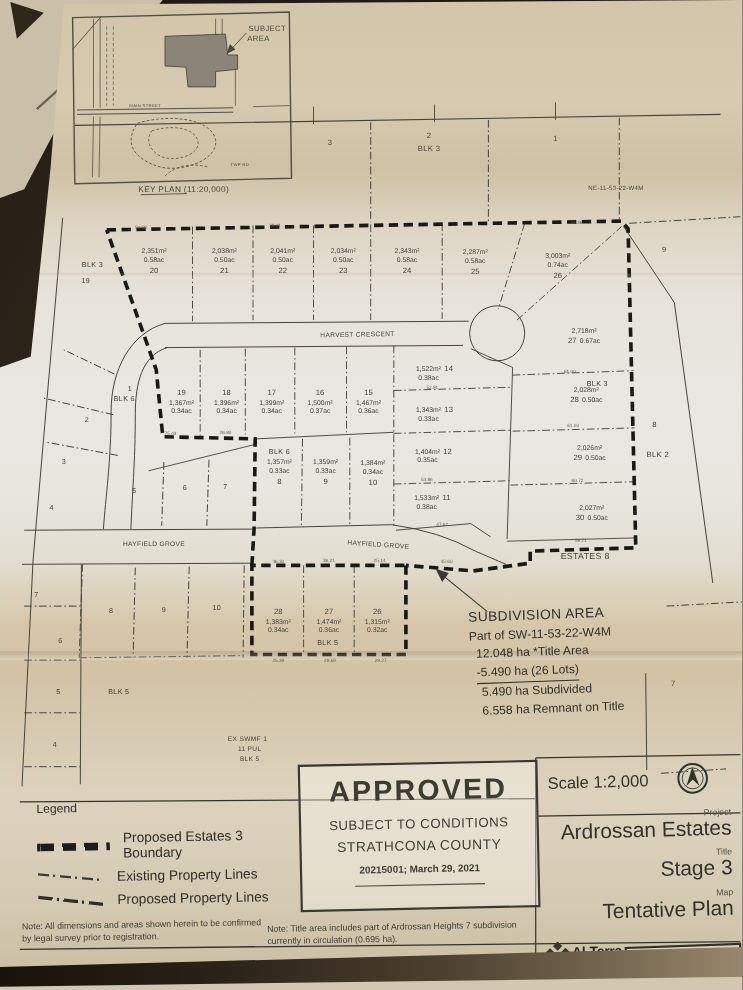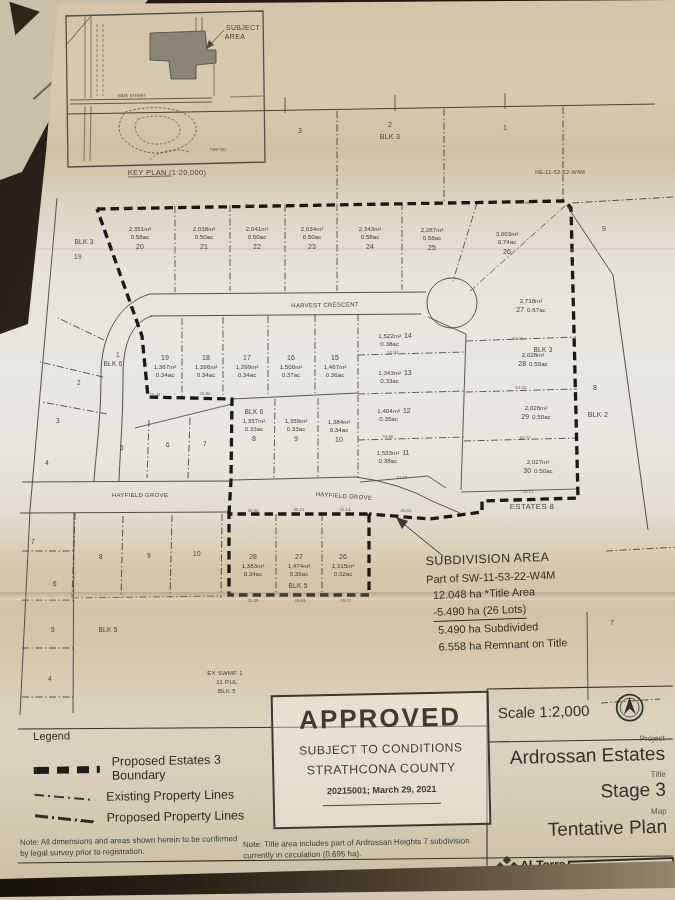--- a/index.html
+++ b/index.html
@@ -161,21 +161,21 @@
     </g>
   </svg>
 
   <div class="crease"></div>
   <div class="crease2"></div>
 
   <div class="host">
 
   <span class="mtext" style="left: 243px; top: 27px; font-size: 7px;">SUBJECT</span>
       <span class="mtext" style="left: 235px; top: 36px; font-size: 7px;">AREA</span>
-      <span class="mtext" style="left: 167px; top: 172px; font-size: 7.5px;">KEY PLAN (1:20,000)</span>
+      <span class="mtext" style="left: 167px; top: 172px; font-size: 7.5px;">KEY PLAN (11:20,000)</span>
       <span class="mtext" style="left: 132px; top: 96px; font-size: 3.8px;">MAIN STREET</span>
       <span class="mtext" style="left: 218px; top: 150px; font-size: 3.8px;">TWP RD</span>
       <span class="mtext" style="left: 560px; top: 172px; font-size: 5.5px;">NE-11-53-22-W4M</span>
       <span class="mtext" style="left: 300px; top: 130px; font-size: 7px;">3</span>
       <span class="mtext" style="left: 390px; top: 124px; font-size: 7px;">2</span>
       <span class="mtext" style="left: 390px; top: 136px; font-size: 7px;">BLK 3</span>
       <span class="mtext" style="left: 505px; top: 127px; font-size: 7px;">1</span>
       <span class="mtext" style="left: 604px; top: 228px; font-size: 7px;">9</span>
       <span class="mtext" style="left: 84px; top: 241px; font-size: 6.5px;">BLK 3</span>
       <span class="mtext" style="left: 78px; top: 256px; font-size: 6.5px;">19</span>

